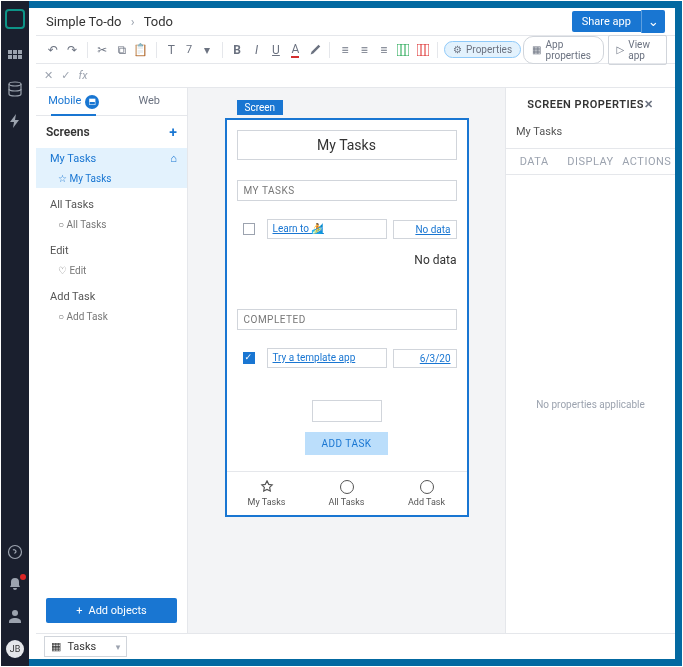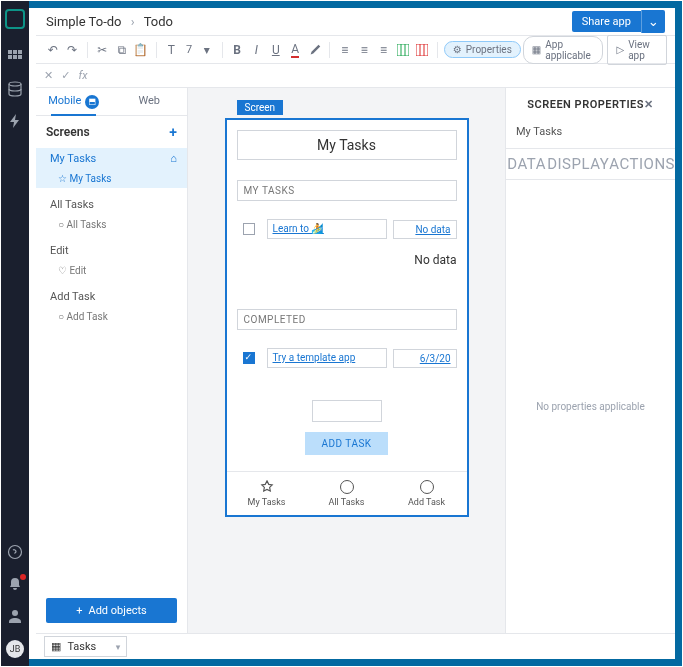--- a/index.html
+++ b/index.html
@@ -61,21 +61,21 @@
 .addtask-btn{display:block;margin:4px auto 16px;background:#bbdefb;border:none;padding:6px 16px;font-size:10px;letter-spacing:.5px;color:#1976d2;cursor:pointer}
 .bottomnav{border-top:1px solid #e5e7eb;display:flex;padding:8px 0}
 .bn{flex:1;display:flex;flex-direction:column;align-items:center;gap:3px;font-size:9px;color:#555;cursor:pointer}
 .bn svg,.bn .circ{width:14px;height:14px}
 .circ{border:1.5px solid #555;border-radius:50%}
 .rightpanel{width:170px;border-left:1px solid #e5e7eb;display:flex;flex-direction:column}
 .rp-hdr{display:flex;justify-content:center;align-items:center;padding:10px;font-size:11px;font-weight:600;letter-spacing:.5px}
 .rp-hdr .close{cursor:pointer;color:#6b7280}
 .rp-title{padding:4px 10px 10px;font-size:11px;color:#555}
 .rp-tabs{display:flex;border-top:1px solid #e5e7eb;border-bottom:1px solid #e5e7eb}
-.rp-tab{flex:1;text-align:center;padding:6px 0;font-size:15px;color:#9ca3af;letter-spacing:.5px}
+.rp-tab{flex:1;text-align:center;padding:6px 0;font-size:11px;color:#9ca3af;letter-spacing:.5px}
 .rp-empty{flex:1;display:flex;align-items:center;justify-content:center;font-size:10px;color:#9ca3af}
 .bottombar{height:26px;border-top:1px solid #e5e7eb;display:flex;align-items:center;padding:0 8px}
 .dsource{border:1px solid #d1d5db;padding:3px 30px 3px 6px;font-size:11px;display:flex;align-items:center;gap:6px;position:relative;cursor:pointer}
 .dsource::after{content:'▾';position:absolute;right:6px;color:#9ca3af;font-size:9px}
 .toolbar .sp{flex:1}
 </style>
 </head>
 <body>
 
 <div class="leftrail">
@@ -177,21 +177,21 @@
             <line x1="8" y1="0" x2="8" y2="12"></line>
           </svg>
         </div>
     <div class="tbsep"></div>
     <div class="pill blue">
           <span>⚙</span>
           <span>Properties</span>
         </div>
     <div class="pill">
           <span>▦</span>
-          <span>App applicable</span>
+          <span>App properties</span>
         </div>
     <span class="sp"></span>
     <div class="viewapp">
           <span>▷</span>
           <span>View app</span>
         </div>
   </div>
 
   <div class="fxbar">
     <span class="x">✕</span>

